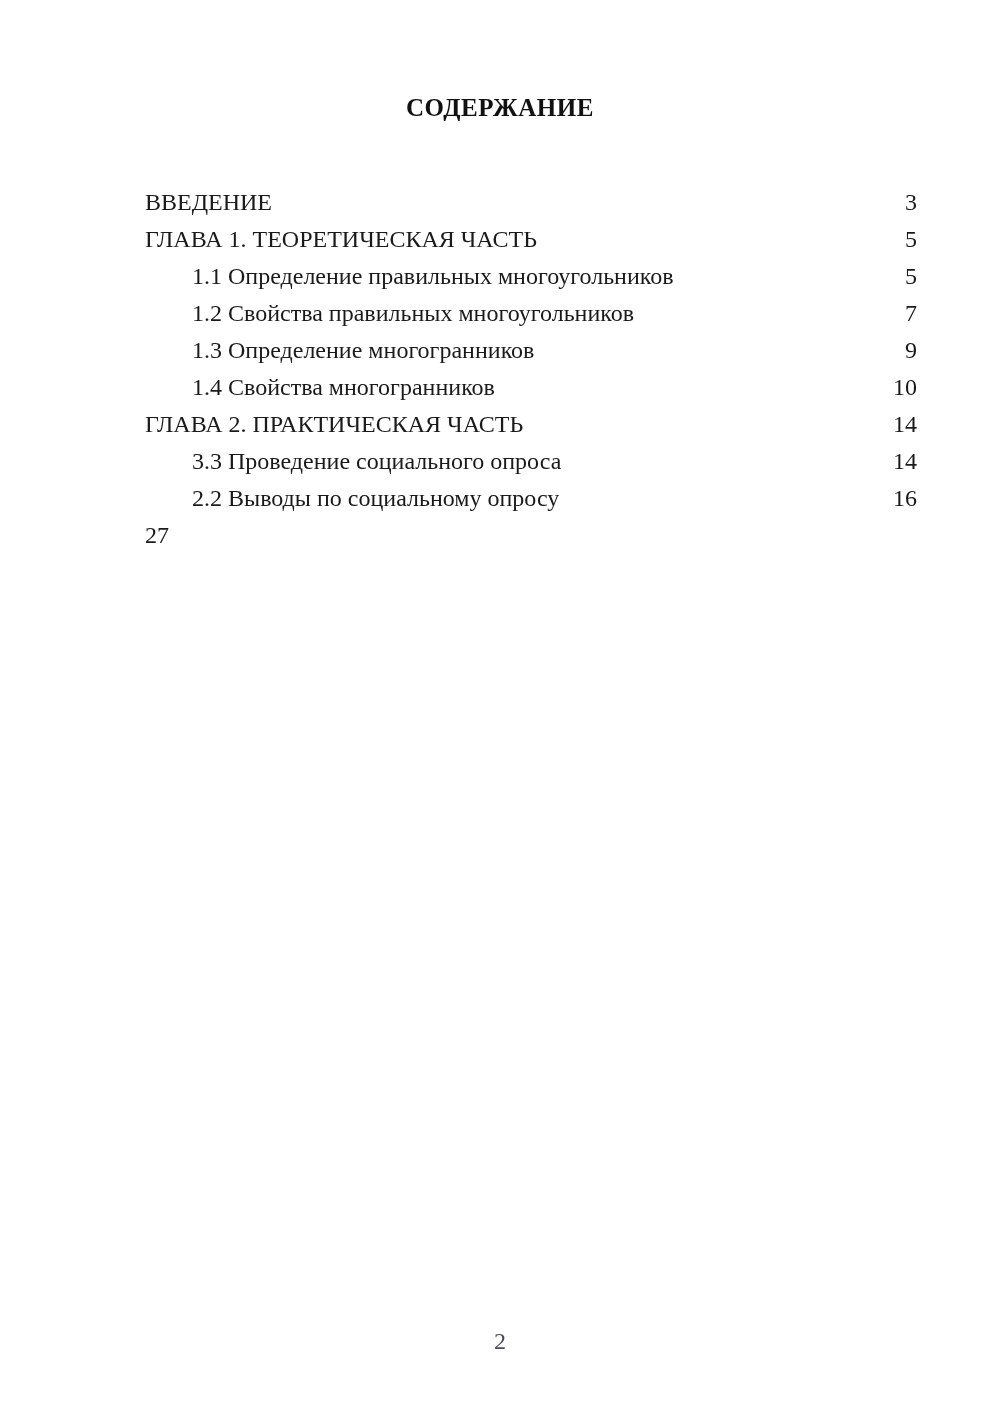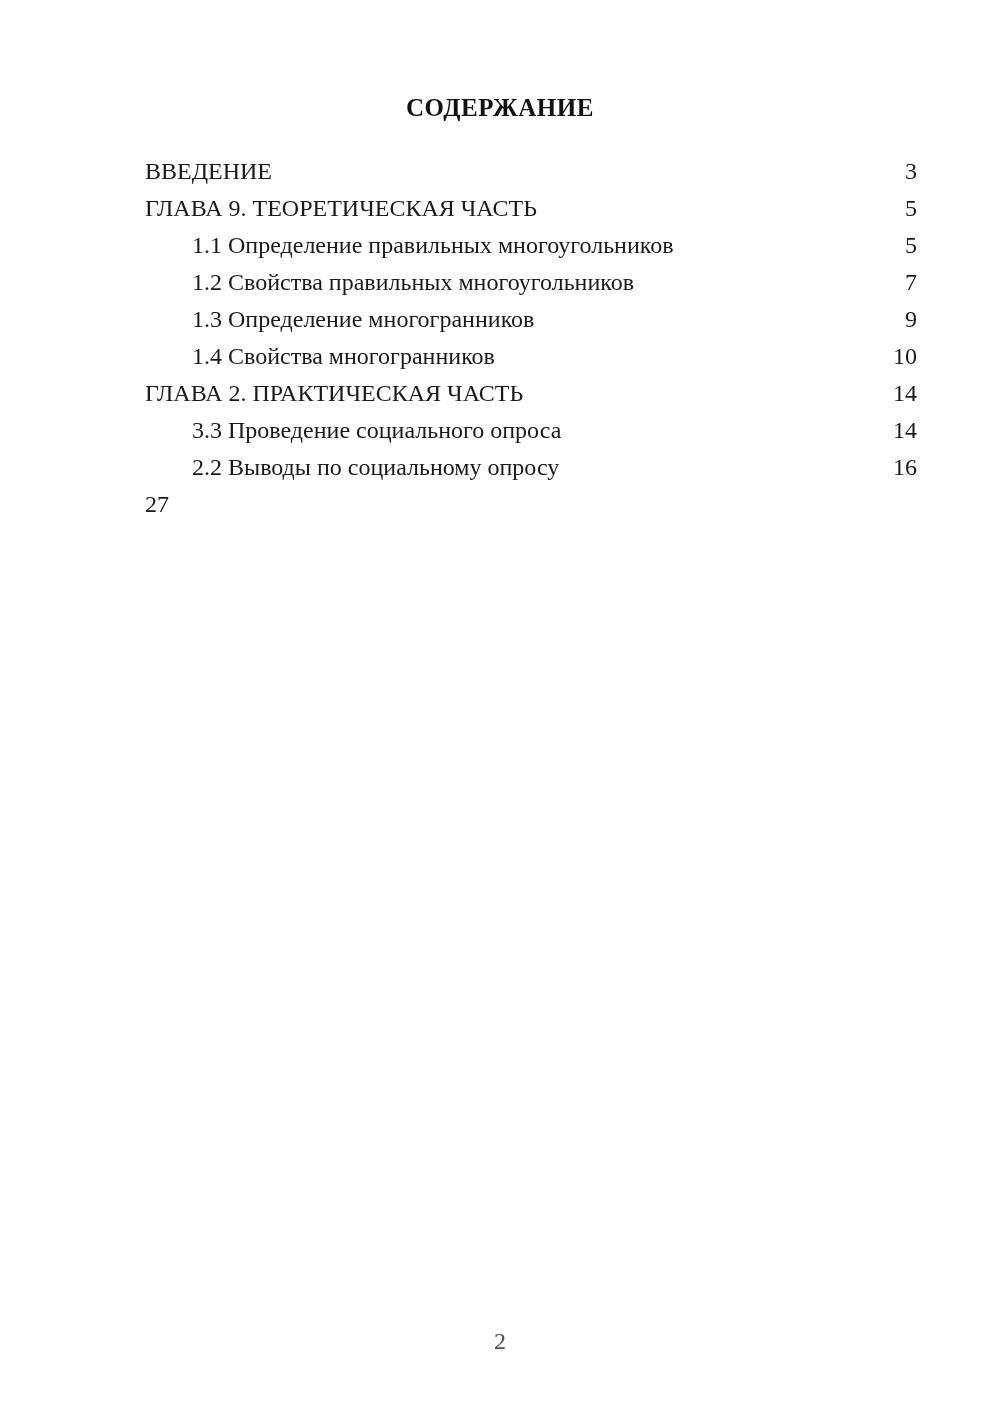--- a/index.html
+++ b/index.html
@@ -20,21 +20,21 @@
     left: 0;
     width: 100%;
     text-align: center;
     font-size: 25px;
     font-weight: bold;
     letter-spacing: 0.5px;
     color: #111111;
   }
   .toc {
     position: absolute;
-    top: 153px;
+    top: 184px;
     left: 145px;
     width: 772px;
   }
   .toc-row {
     display: flex;
     justify-content: space-between;
     align-items: baseline;
     height: 37px;
     line-height: 37px;
     font-size: 24px;
@@ -65,21 +65,21 @@
 
 <div class="page">
   <h1 class="doc-title">СОДЕРЖАНИЕ</h1>
 
   <div class="toc" id="toc">
       <div class="toc-row">
         <span class="toc-label">ВВЕДЕНИЕ</span>
         <span class="toc-page">3</span>
       </div>
       <div class="toc-row">
-        <span class="toc-label">ГЛАВА 9. ТЕОРЕТИЧЕСКАЯ ЧАСТЬ</span>
+        <span class="toc-label">ГЛАВА 1. ТЕОРЕТИЧЕСКАЯ ЧАСТЬ</span>
         <span class="toc-page">5</span>
       </div>
       <div class="toc-row indent">
         <span class="toc-label">1.1 Определение правильных многоугольников</span>
         <span class="toc-page">5</span>
       </div>
       <div class="toc-row indent">
         <span class="toc-label">1.2 Свойства правильных многоугольников</span>
         <span class="toc-page">7</span>
       </div>

